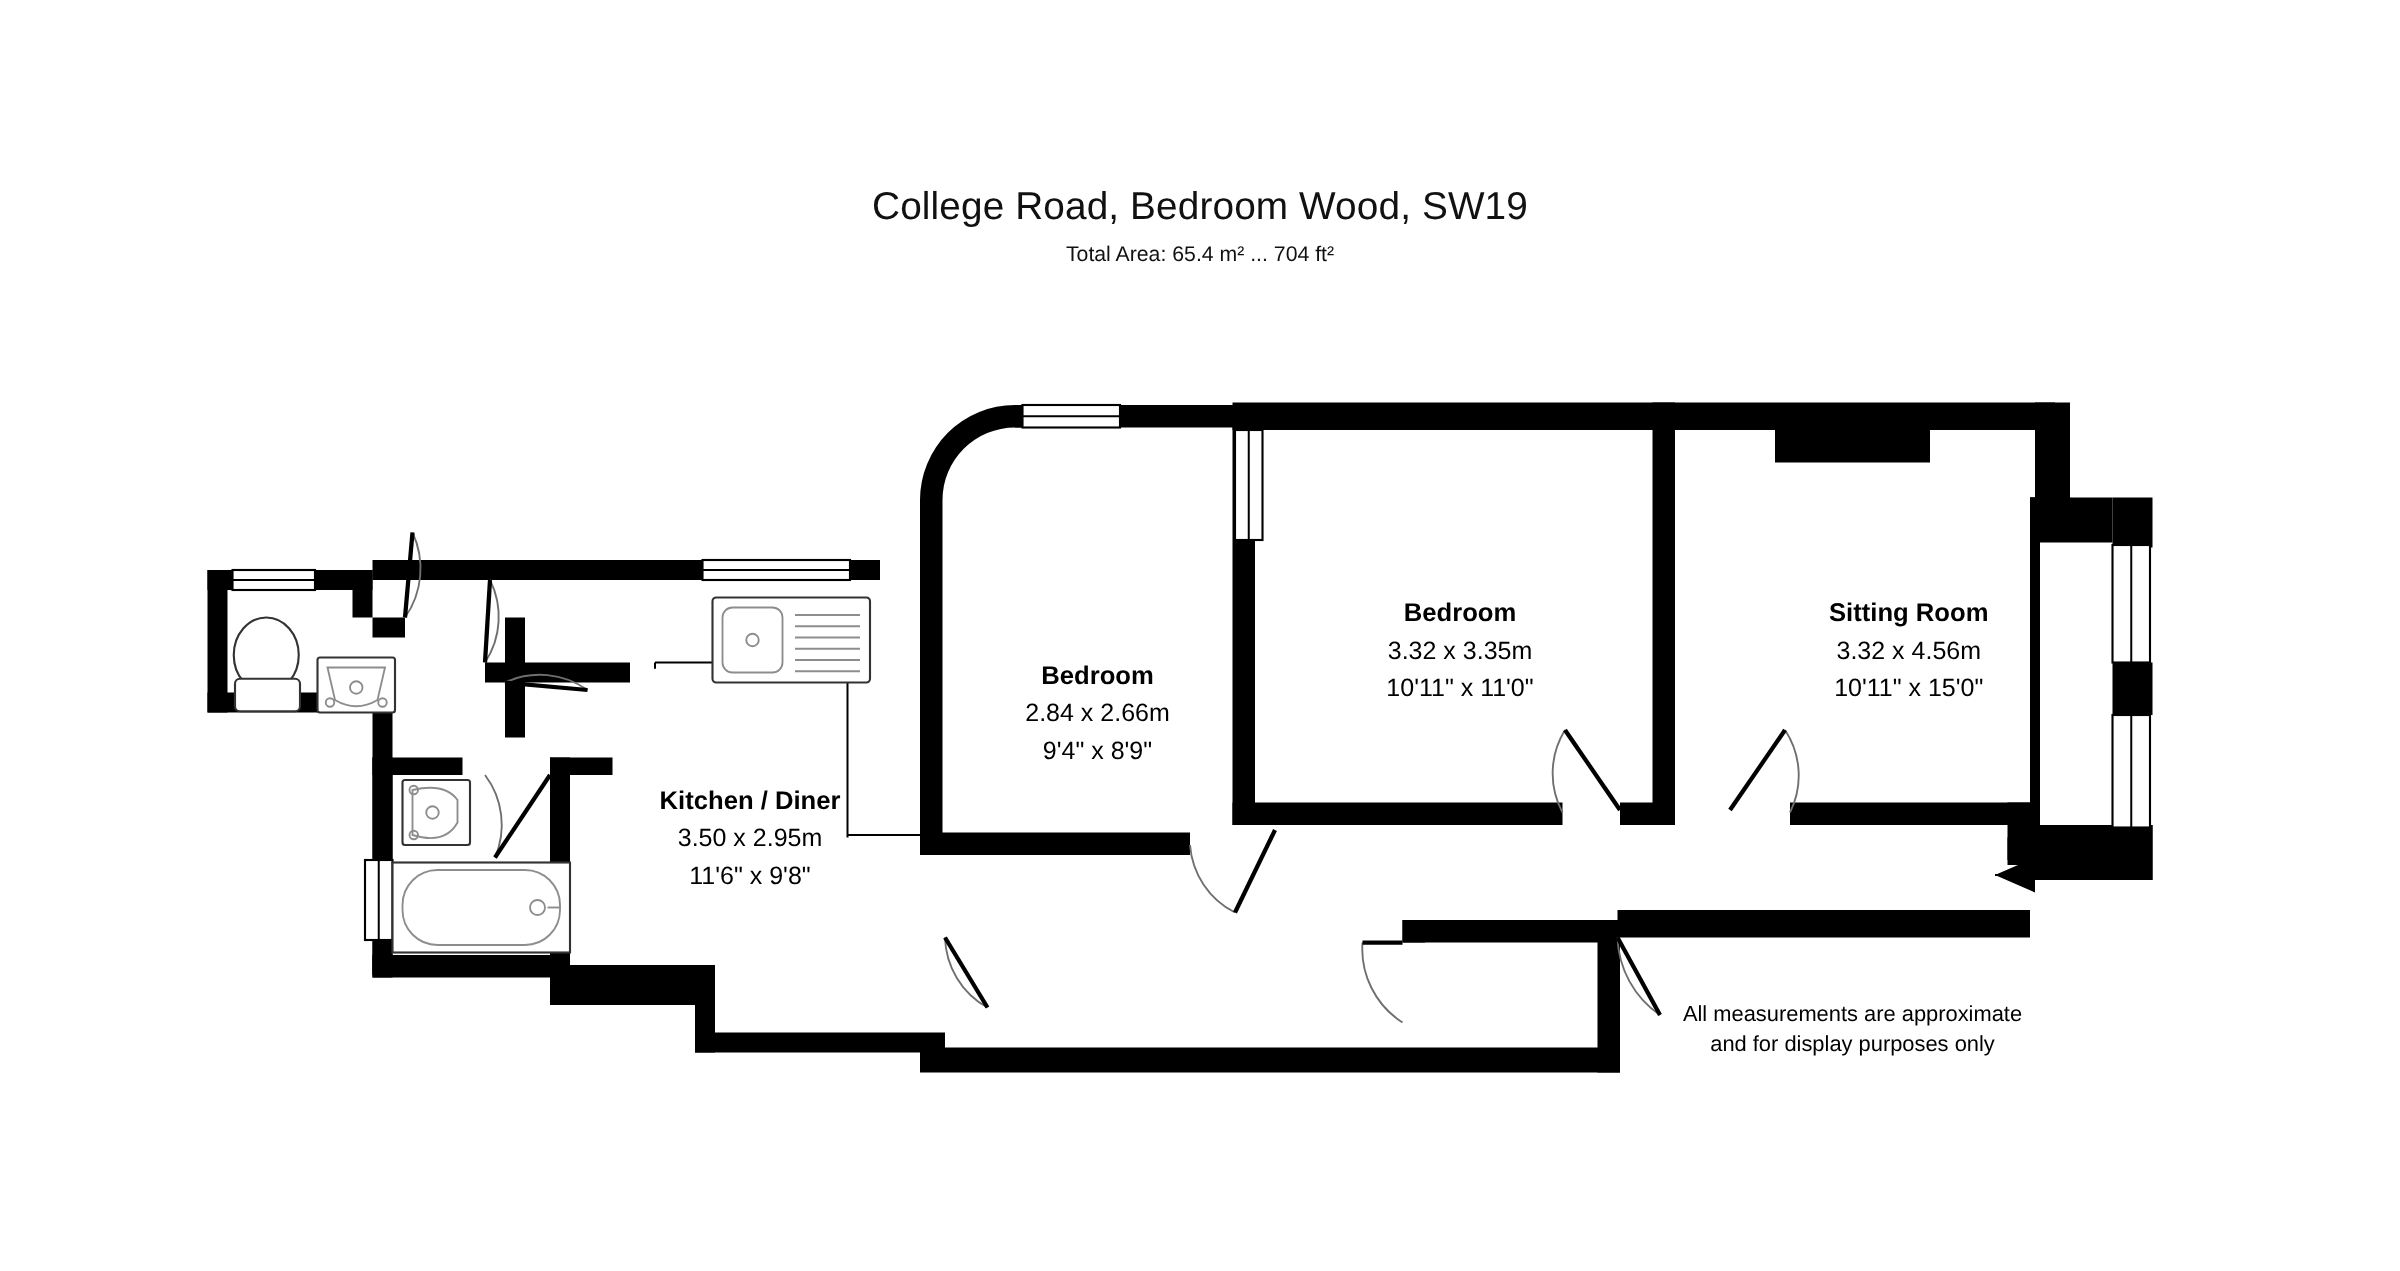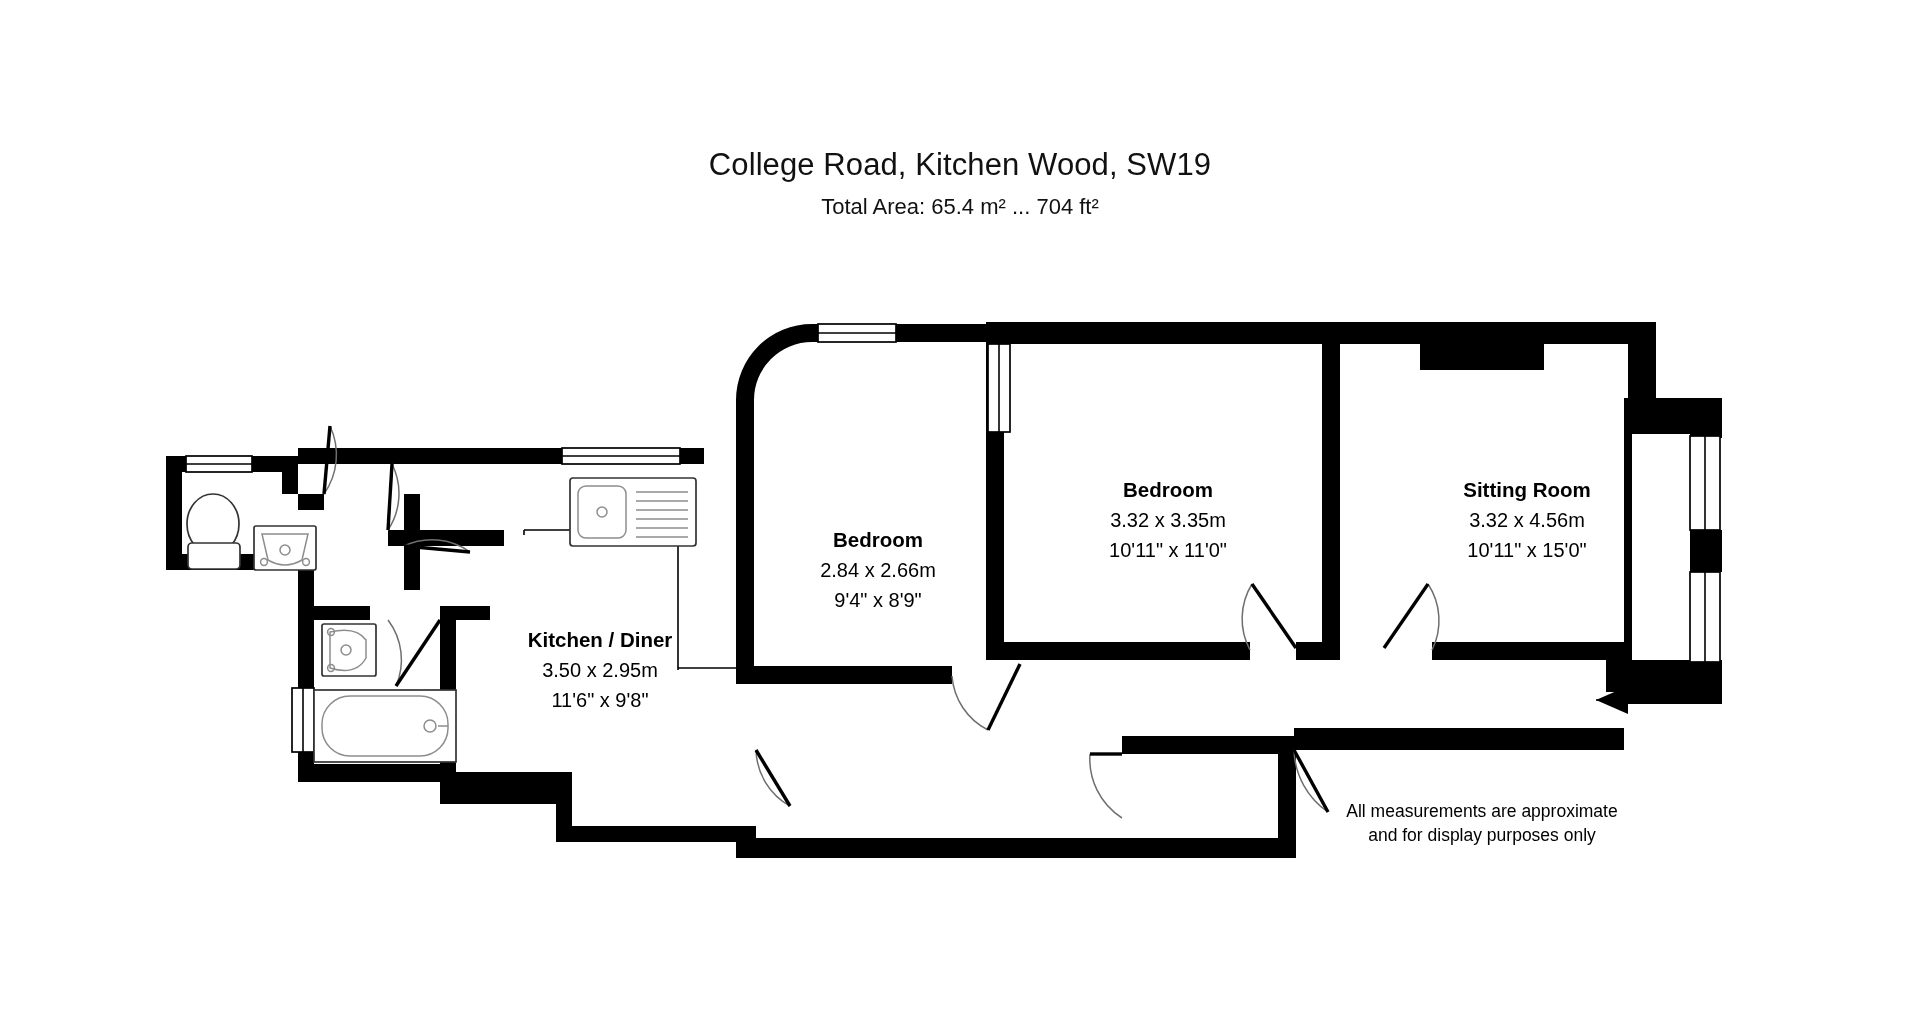--- a/index.html
+++ b/index.html
@@ -31,21 +31,21 @@
     box-sizing: border-box;
   }
   .plan-title {
     font-size: 31px;
     font-weight: 400;
     letter-spacing: 0.1px;
     line-height: 1.1;
     color: #111111;
   }
   .plan-subtitle {
-    font-size: 22px;
+    font-size: 17px;
     font-weight: 400;
     margin-top: 13px;
     line-height: 1.1;
     color: #111111;
   }
   #plan-svg {
     position: absolute;
     top: 0;
     left: 0;
     width: 1920px;
@@ -106,21 +106,21 @@
     fill: #000000;
     text-anchor: middle;
   }
 </style>
 </head>
 <body>
 
 <div id="floorplan-page">
 
   <div class="header">
-    <div class="plan-title">College Road, Kitchen Wood, SW19</div>
+    <div class="plan-title">College Road, Bedroom Wood, SW19</div>
     <div class="plan-subtitle">Total Area: 65.4 m² ... 704 ft²</div>
   </div>
 
   <svg id="plan-svg" viewBox="0 0 1920 1017" xmlns="http://www.w3.org/2000/svg">
 
     <g>
 
       <rect class="wall" x="166" y="456" width="132" height="16"></rect>
       <rect class="wall" x="166" y="456" width="16" height="114"></rect>
       <rect class="wall" x="166" y="554" width="150" height="16"></rect>

